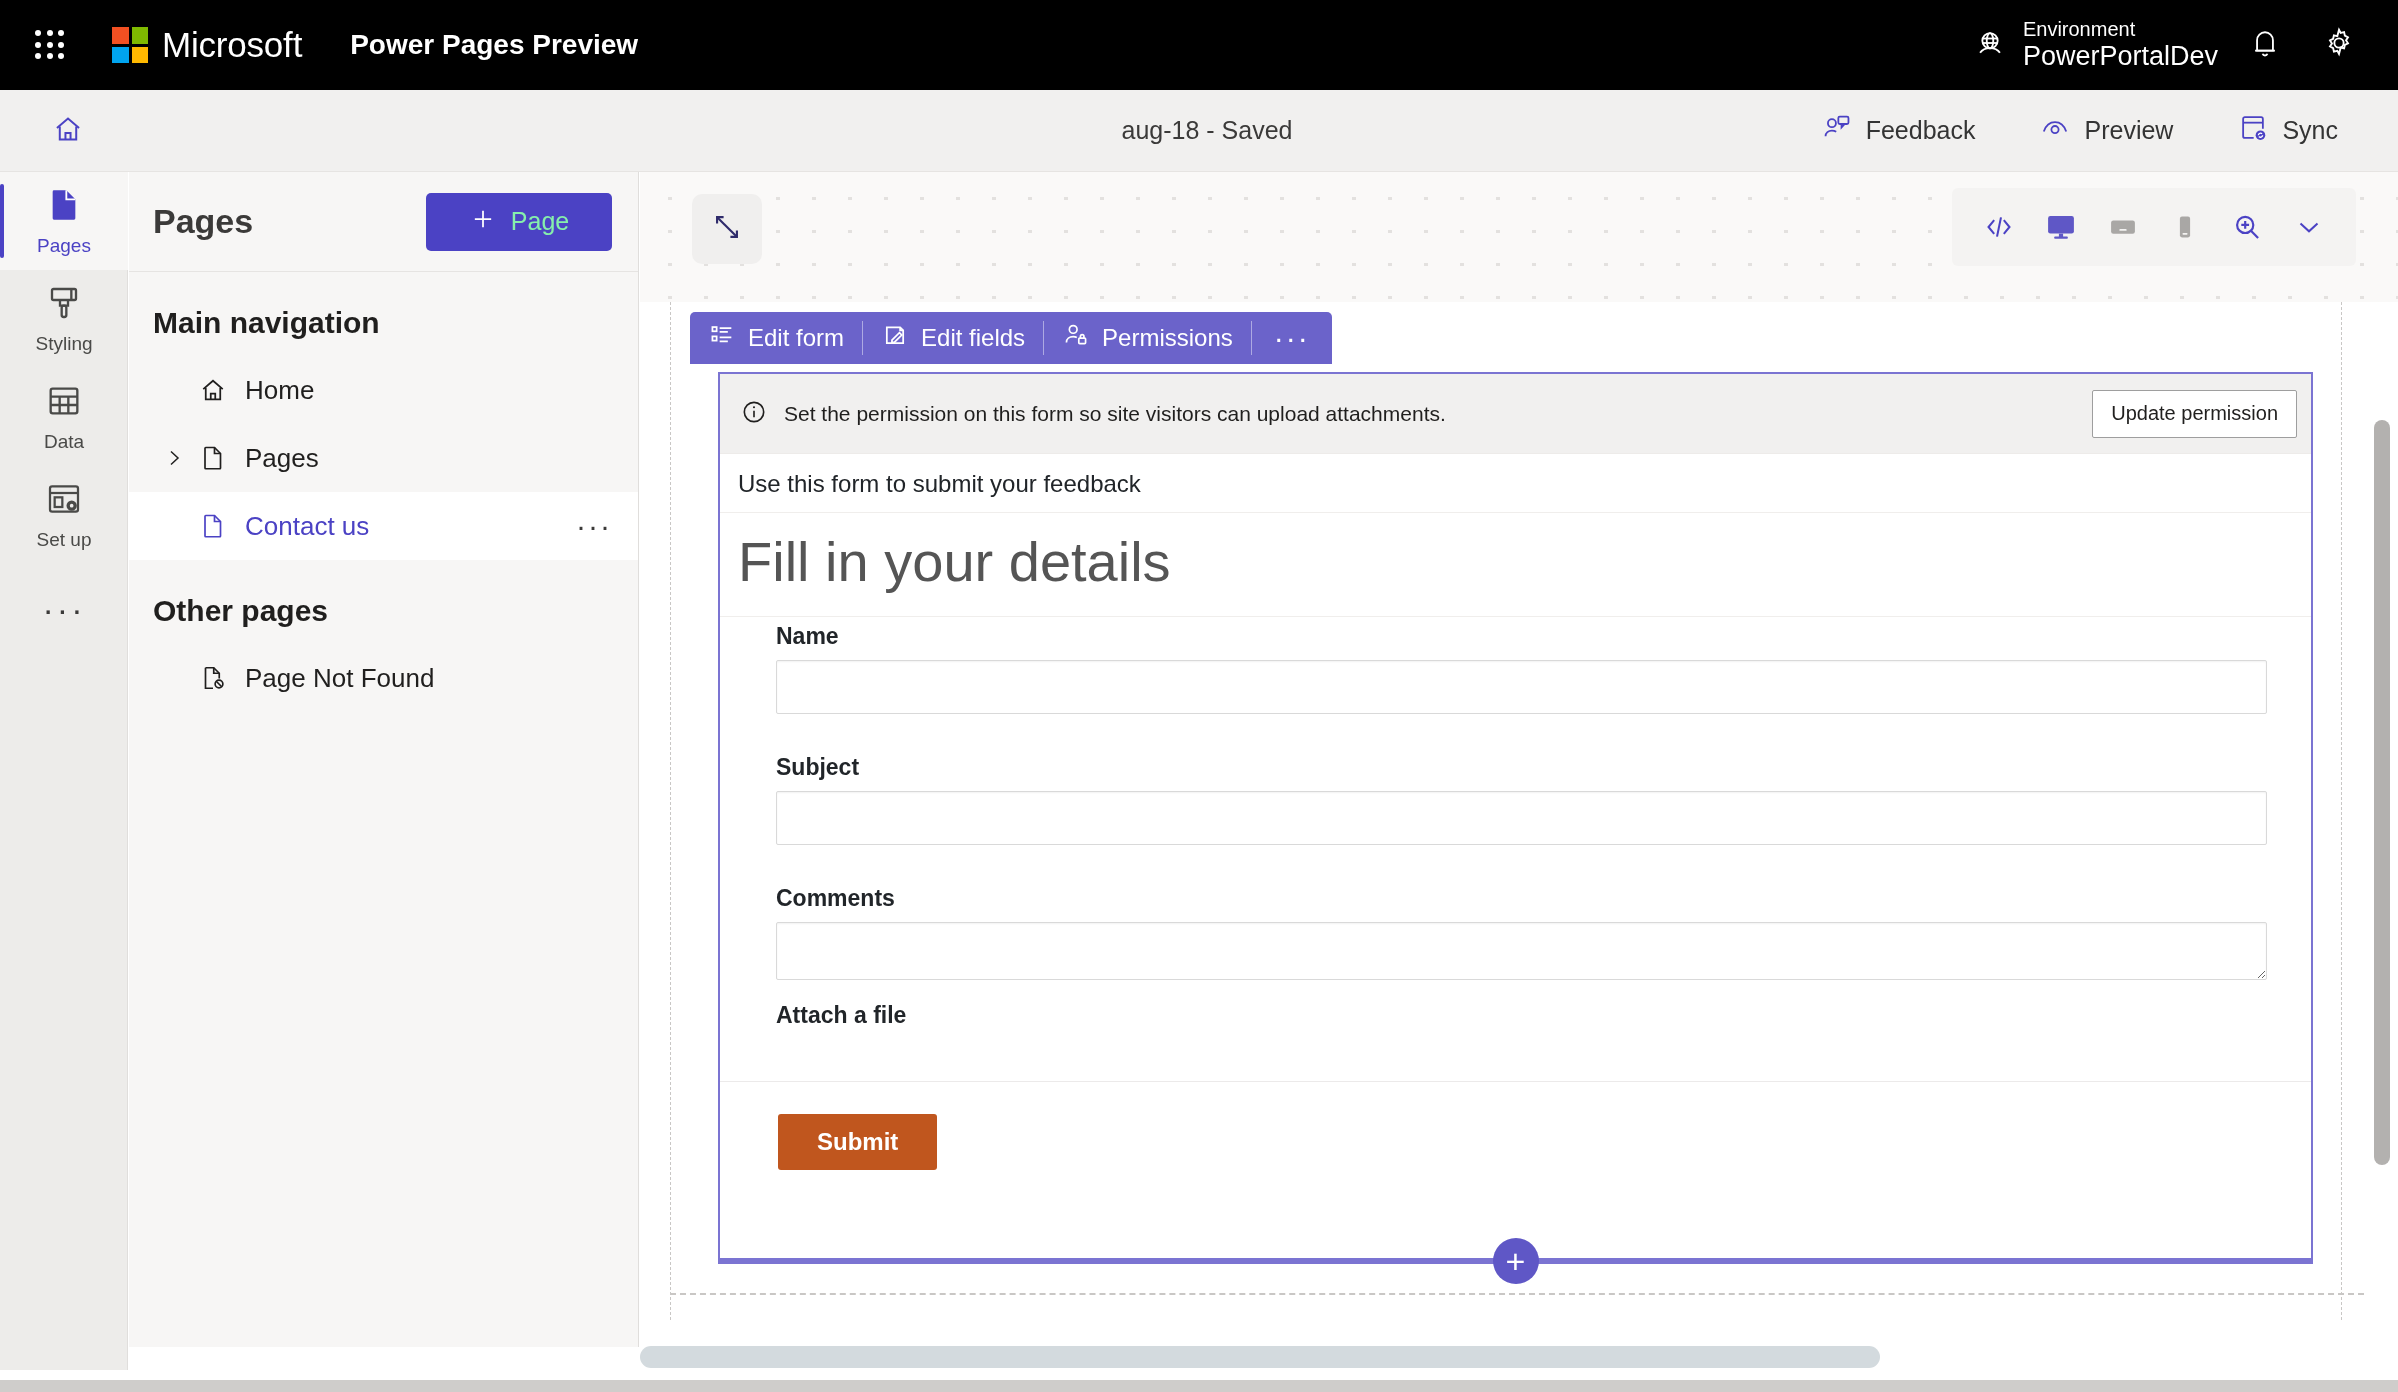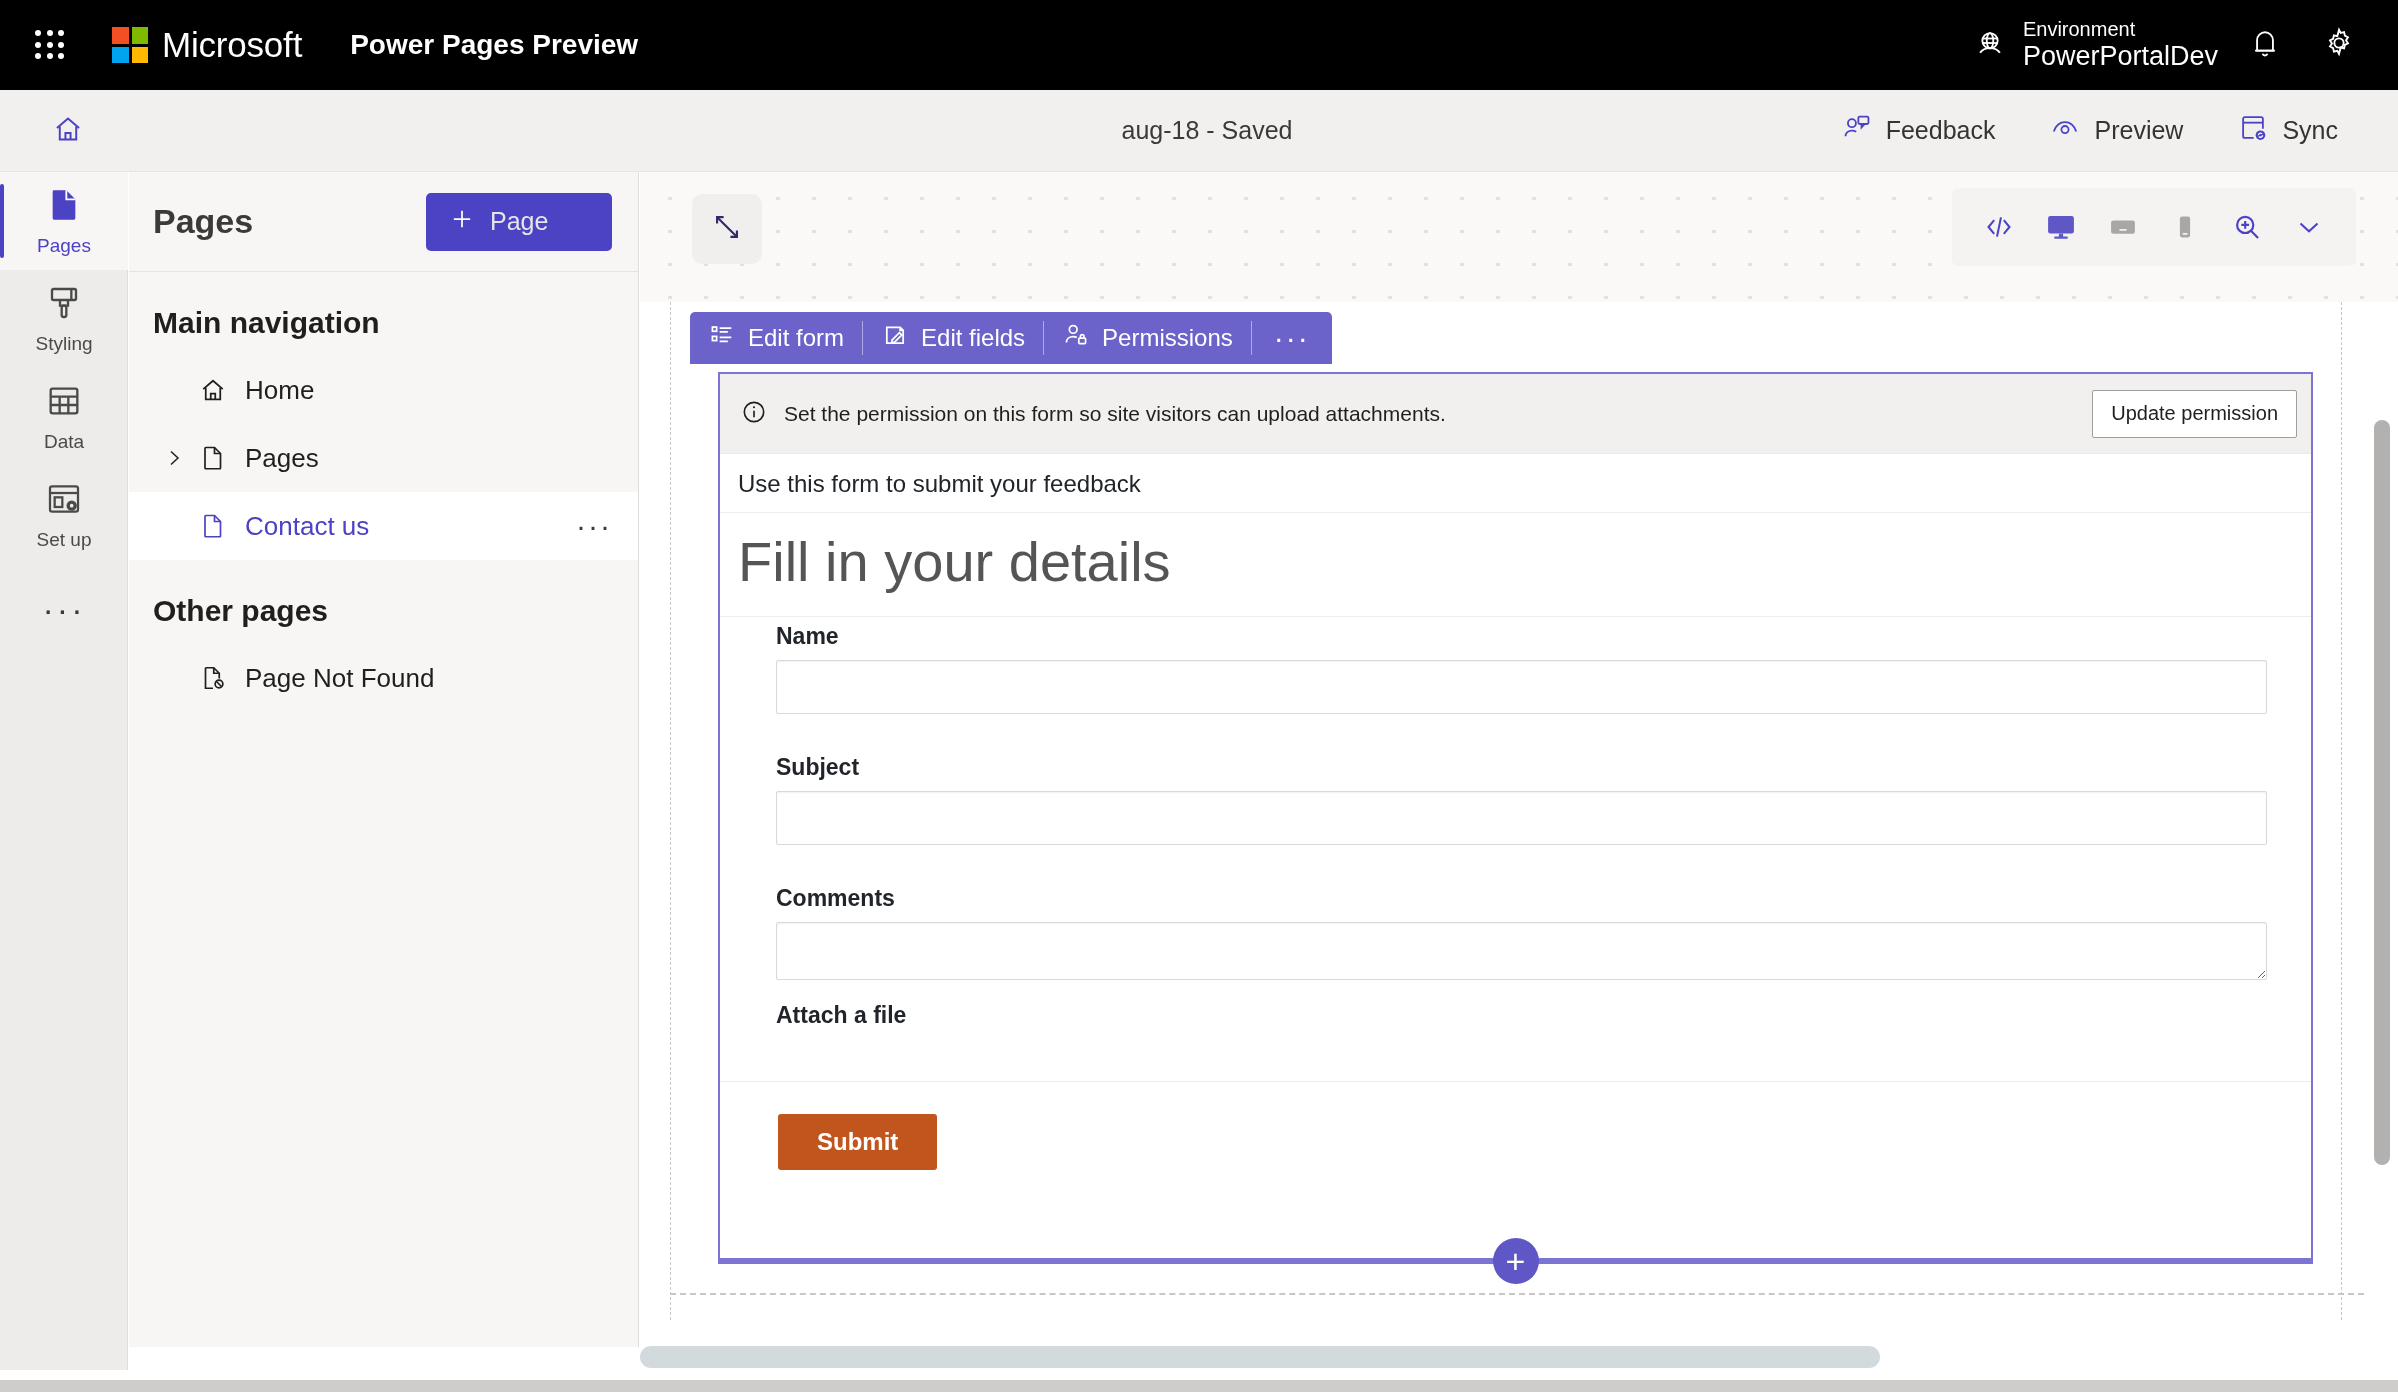--- a/index.html
+++ b/index.html
@@ -48,21 +48,21 @@
     position: absolute; left: 0; top: 90px; width: 2398px; height: 82px;
     background: #f1f0ef;
     display: flex; align-items: center;
     border-bottom: 1px solid #e6e4e2;
   }
   .home-btn { width: 56px; height: 56px; margin-left: 40px; display: flex; align-items: center; justify-content: center; cursor: pointer; border-radius: 4px; }
   .site-title {
     position: absolute; left: 16px; right: 0; text-align: center;
     font-size: 25px; color: #3b3a39; pointer-events: none;
   }
-  .subbar-actions { margin-left: auto; display: flex; align-items: flex-end; margin-right: 44px; }
+  .subbar-actions { margin-left: auto; display: flex; align-items: flex-end; margin-right: 44px; gap: 10px; }
   .act {
     display: flex; align-items: center; height: 56px; padding: 0 16px; margin-left: 22px;
     cursor: pointer; border-radius: 4px; color: #343434; font-size: 25px;
   }
   .act svg { margin-right: 13px; }
 
   
   .rail {
     position: absolute; left: 0; top: 172px; width: 128px; height: 1220px;
     background: #edecea; border-right: 1px solid #e0dedc;
@@ -83,23 +83,23 @@
   .panel {
     position: absolute; left: 129px; top: 172px; width: 510px; height: 1175px;
     background: #f7f6f5; border-right: 1px solid #e0dedc;
   }
   .panel-head {
     height: 100px; display: flex; align-items: center; padding: 0 26px 0 24px;
     border-bottom: 1px solid #e6e4e2;
   }
   .panel-title { font-size: 34px; font-weight: bold; color: #3b3a39; }
   .new-page-btn {
-    margin-left: auto; height: 58px; min-width: 186px; background: #4b42c4; color: #e5e5e5;
+    margin-left: auto; height: 58px; min-width: 186px; background: #4b42c4; color: #86efac;
     border: none; border-radius: 5px; font-size: 25px; font-family: inherit;
-    display: flex; align-items: center; justify-content: flex-start; gap: 14px; cursor: pointer;
+    display: flex; align-items: center; justify-content: center; gap: 14px; cursor: pointer;
     padding: 0 22px;
   }
   .section-title { font-size: 30px; font-weight: bold; color: #201f1e; padding: 34px 0 16px 24px; }
   .nav-row {
     position: relative; display: flex; align-items: center; height: 68px;
     padding-left: 28px; cursor: pointer; font-size: 26px; color: #201f1e;
   }
   .nav-row .chevron { width: 34px; flex: none; display: flex; align-items: center; justify-content: center; }
   .nav-row .nav-ico { width: 44px; flex: none; display: flex; align-items: center; justify-content: center; }
   .nav-row .nav-label { margin-left: 10px; }

